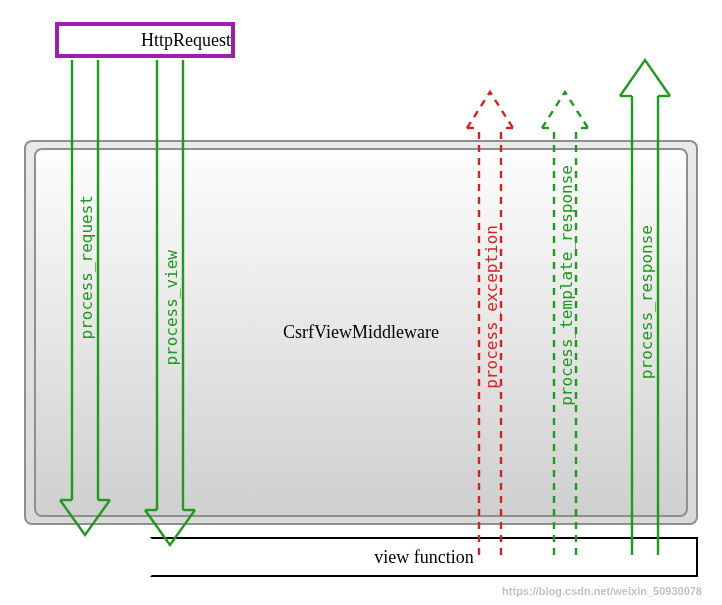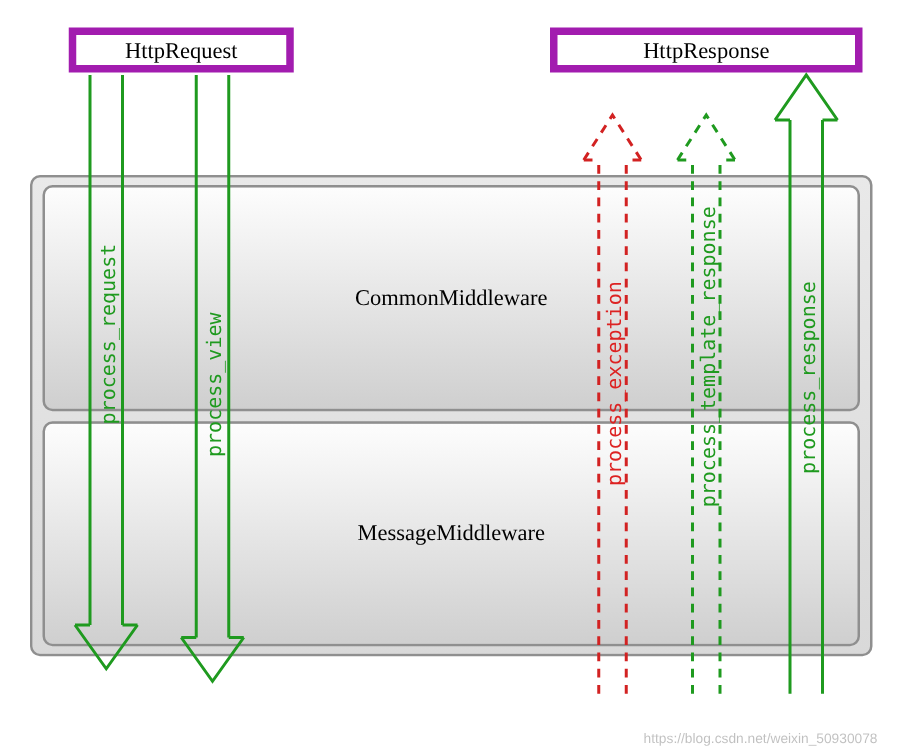--- a/index.html
+++ b/index.html
@@ -15,25 +15,25 @@
   }
   .canvas {
     position: relative;
     width: 722px;
     height: 605px;
   }
   .topbox {
     position: absolute;
     top: 22px;
     height: 36px;
-    border: 6px solid #a21caf;
+    border: 4px solid #a21caf;
     background: #fff;
     display: flex;
     align-items: center;
-    justify-content: center;
+    justify-content: flex-end;
     font-size: 18px;
   }
   .frame {
     position: absolute;
     left: 24px;
     right: 24px;
     top: 140px;
     bottom: 80px;
     border: 2px solid #8f8f8f;
     border-radius: 8px;
@@ -83,43 +83,41 @@
   }
   .green { color: #1f9a1f; }
   .red { color: #d22; }
   .watermark {
     position: absolute;
     right: 20px;
     bottom: 8px;
     font-size: 11px;
     color: rgba(0,0,0,0.25);
     font-family: Arial, sans-serif;
+    font-weight: bold;
   }
 </style>
 </head>
 <body>
 
 <div class="canvas">
 
   <div class="topbox" style="left:55px; width:180px;">
     <span>HttpRequest</span>
   </div>
-  <div class="topbox" style="left:440px; width:250px;">
-    <span>HttpResponse</span>
-  </div>
 
   <div class="frame">
     <div class="mw">
-        <span>CommonMiddleware</span>
-      </div>
-    <div class="mw">
-        <span>MessageMiddleware</span>
+        <span>CsrfViewMiddleware</span>
       </div>
   </div>
 
+  <div class="viewbox">
+    <span>view function</span>
+  </div>
 
   <svg class="arrow" width="722" height="605" style="left:0;top:0">
     <defs>
       
     </defs>
 
     <g stroke="#1f9a1f" stroke-width="2.4" fill="none">
       <line x1="72" y1="60" x2="72" y2="500"></line>
       <line x1="98" y1="60" x2="98" y2="500"></line>
       <polyline points="60,500 85,535 110,500"></polyline>

